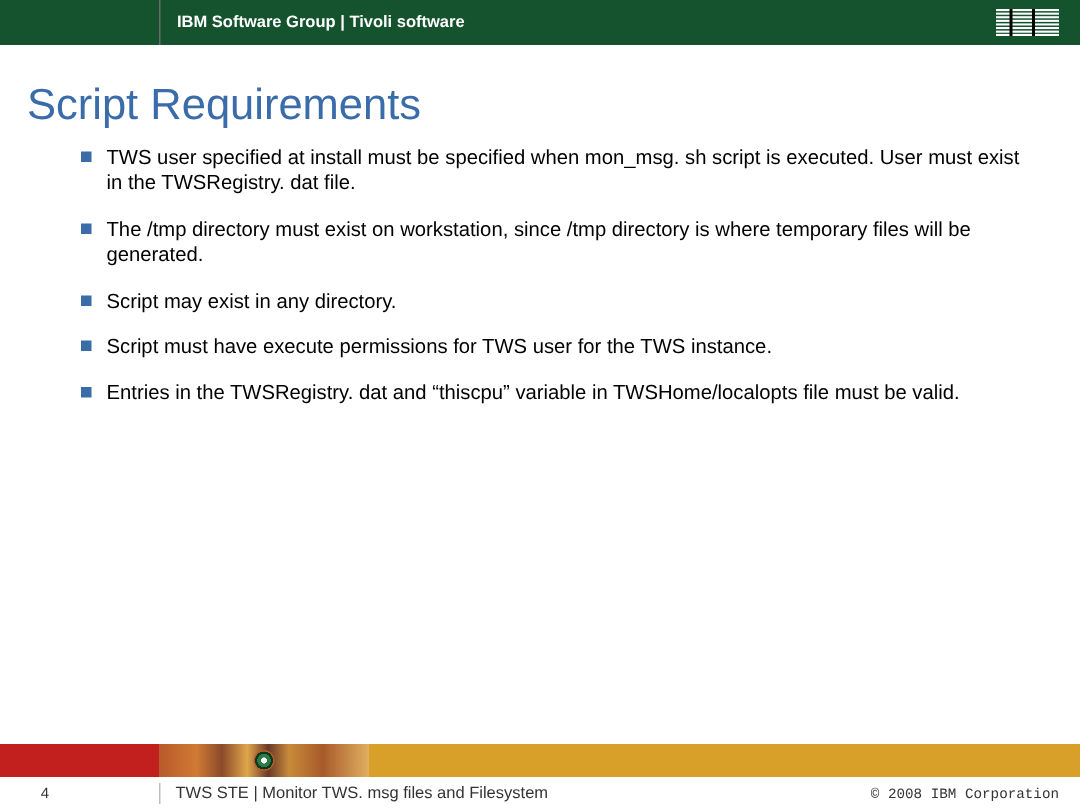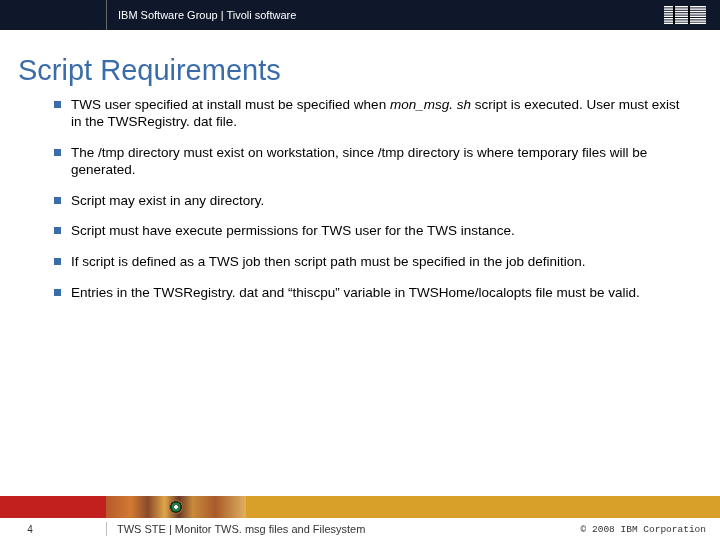--- a/index.html
+++ b/index.html
@@ -7,26 +7,27 @@
     padding: 0;
     width: 720px;
     height: 540px;
     font-family: Arial, Helvetica, sans-serif;
     background: #ffffff;
     overflow: hidden;
     position: relative;
   }
   .header {
     height: 30px;
-    background: #0f172a;
+    background: #14532d;
     display: flex;
     align-items: center;
     color: #ffffff;
     font-size: 11px;
     position: relative;
+    font-weight: bold;
   }
   .header-left-border {
     position: absolute;
     left: 106px;
     top: 0;
     bottom: 0;
     width: 1px;
     background: #6a6a6a;
   }
   .header-text {
@@ -56,21 +57,21 @@
   }
   .sq {
     width: 7px;
     height: 7px;
     background: #3b6caa;
     flex: 0 0 7px;
     margin-top: 4px;
     margin-right: 10px;
   }
   .bullet-text { flex: 1; }
-  .bullet-text .italic { font-style: italic; }
+  .bullet-text .italic { }
   .footer-band {
     position: absolute;
     left: 0;
     right: 0;
     bottom: 22px;
     height: 22px;
     display: flex;
   }
   .band-red { background:#c21f1f; width:106px; height:100%; }
   .band-img {
@@ -156,24 +157,20 @@
   <div class="bullet">
     <div class="sq"></div>
     <div class="bullet-text"><span>Script may exist in any directory.</span></div>
   </div>
   <div class="bullet">
     <div class="sq"></div>
     <div class="bullet-text"><span>Script must have execute permissions for TWS user for the TWS instance.</span></div>
   </div>
   <div class="bullet">
     <div class="sq"></div>
-    <div class="bullet-text"><span>If script is defined as a TWS job then script path must be specified in the job definition.</span></div>
-  </div>
-  <div class="bullet">
-    <div class="sq"></div>
     <div class="bullet-text"><span>Entries in the TWSRegistry. dat and “thiscpu” variable in TWSHome/localopts file must be valid.</span></div>
   </div>
 </div>
 
 <div class="footer-band">
   <div class="band-red"></div>
   <div class="band-img">
     <div class="eye"></div>
   </div>
   <div class="band-gold"></div>

